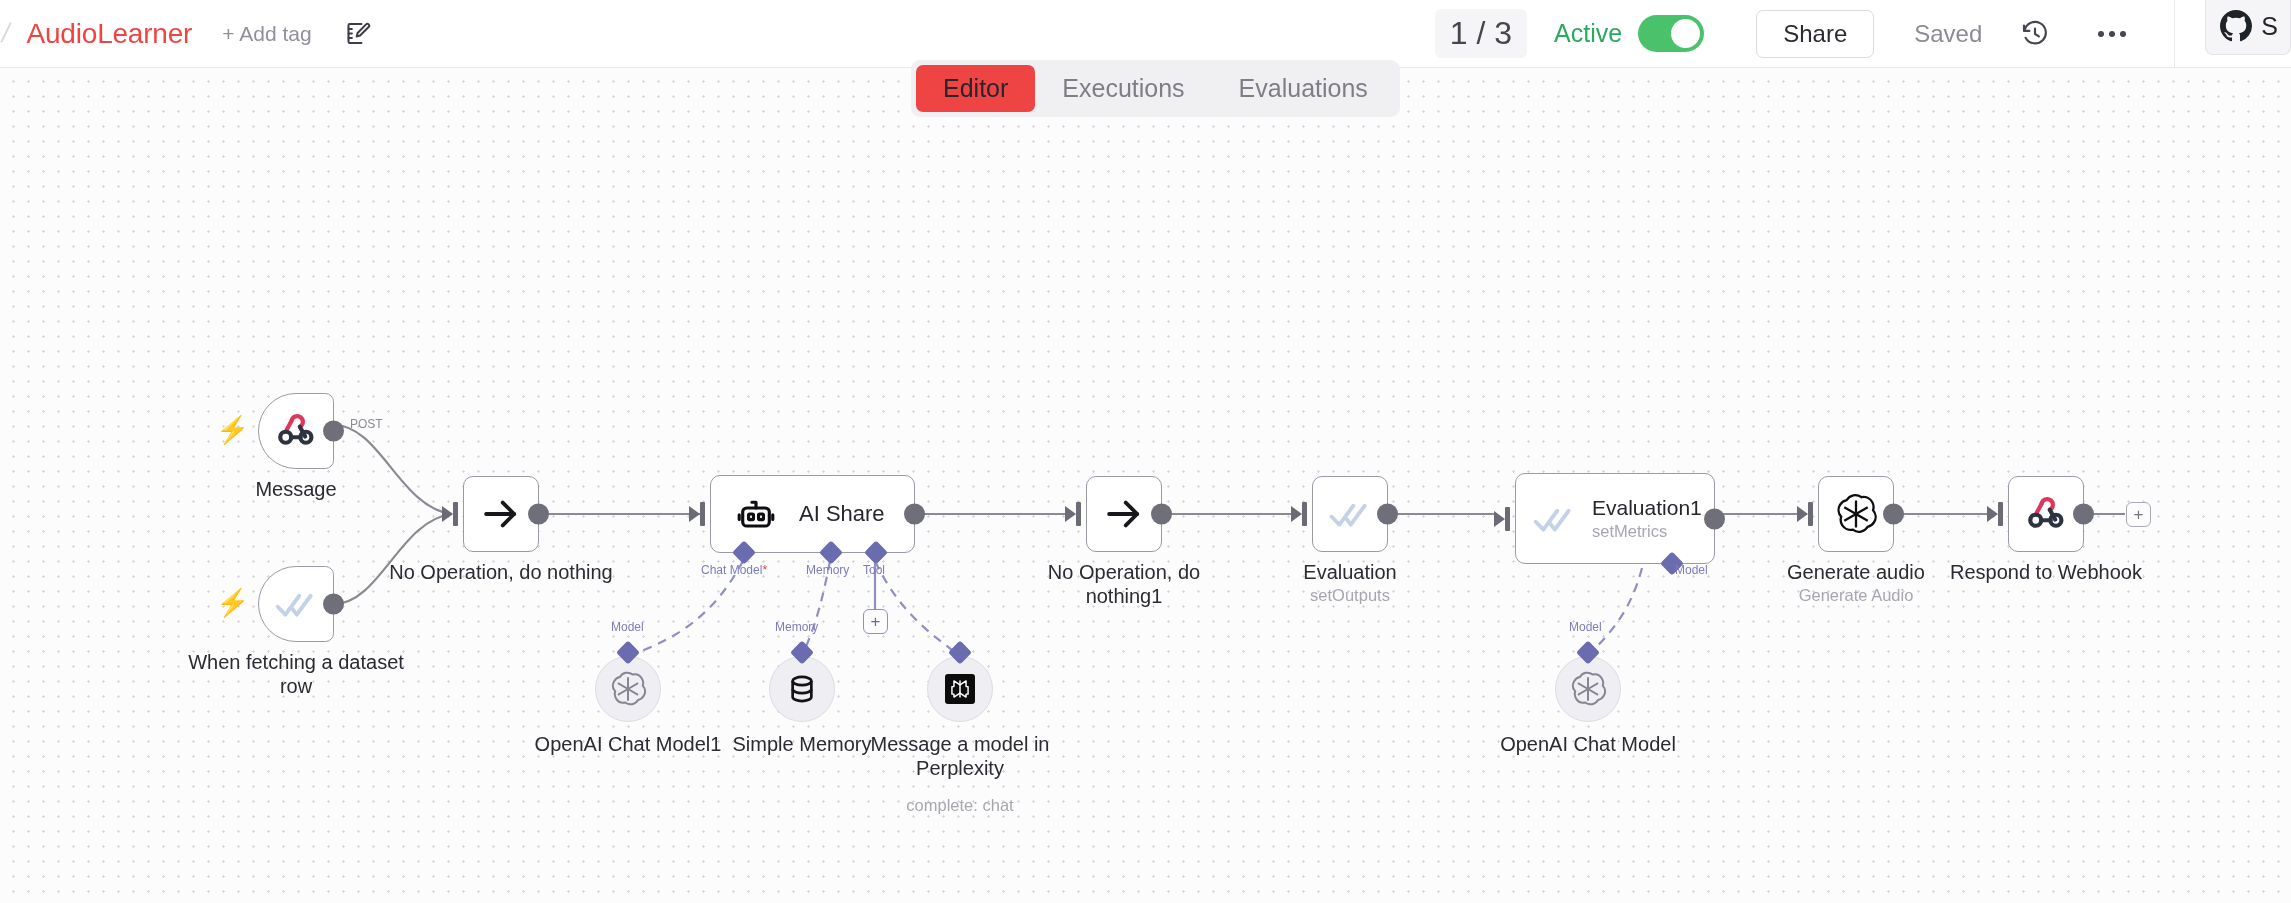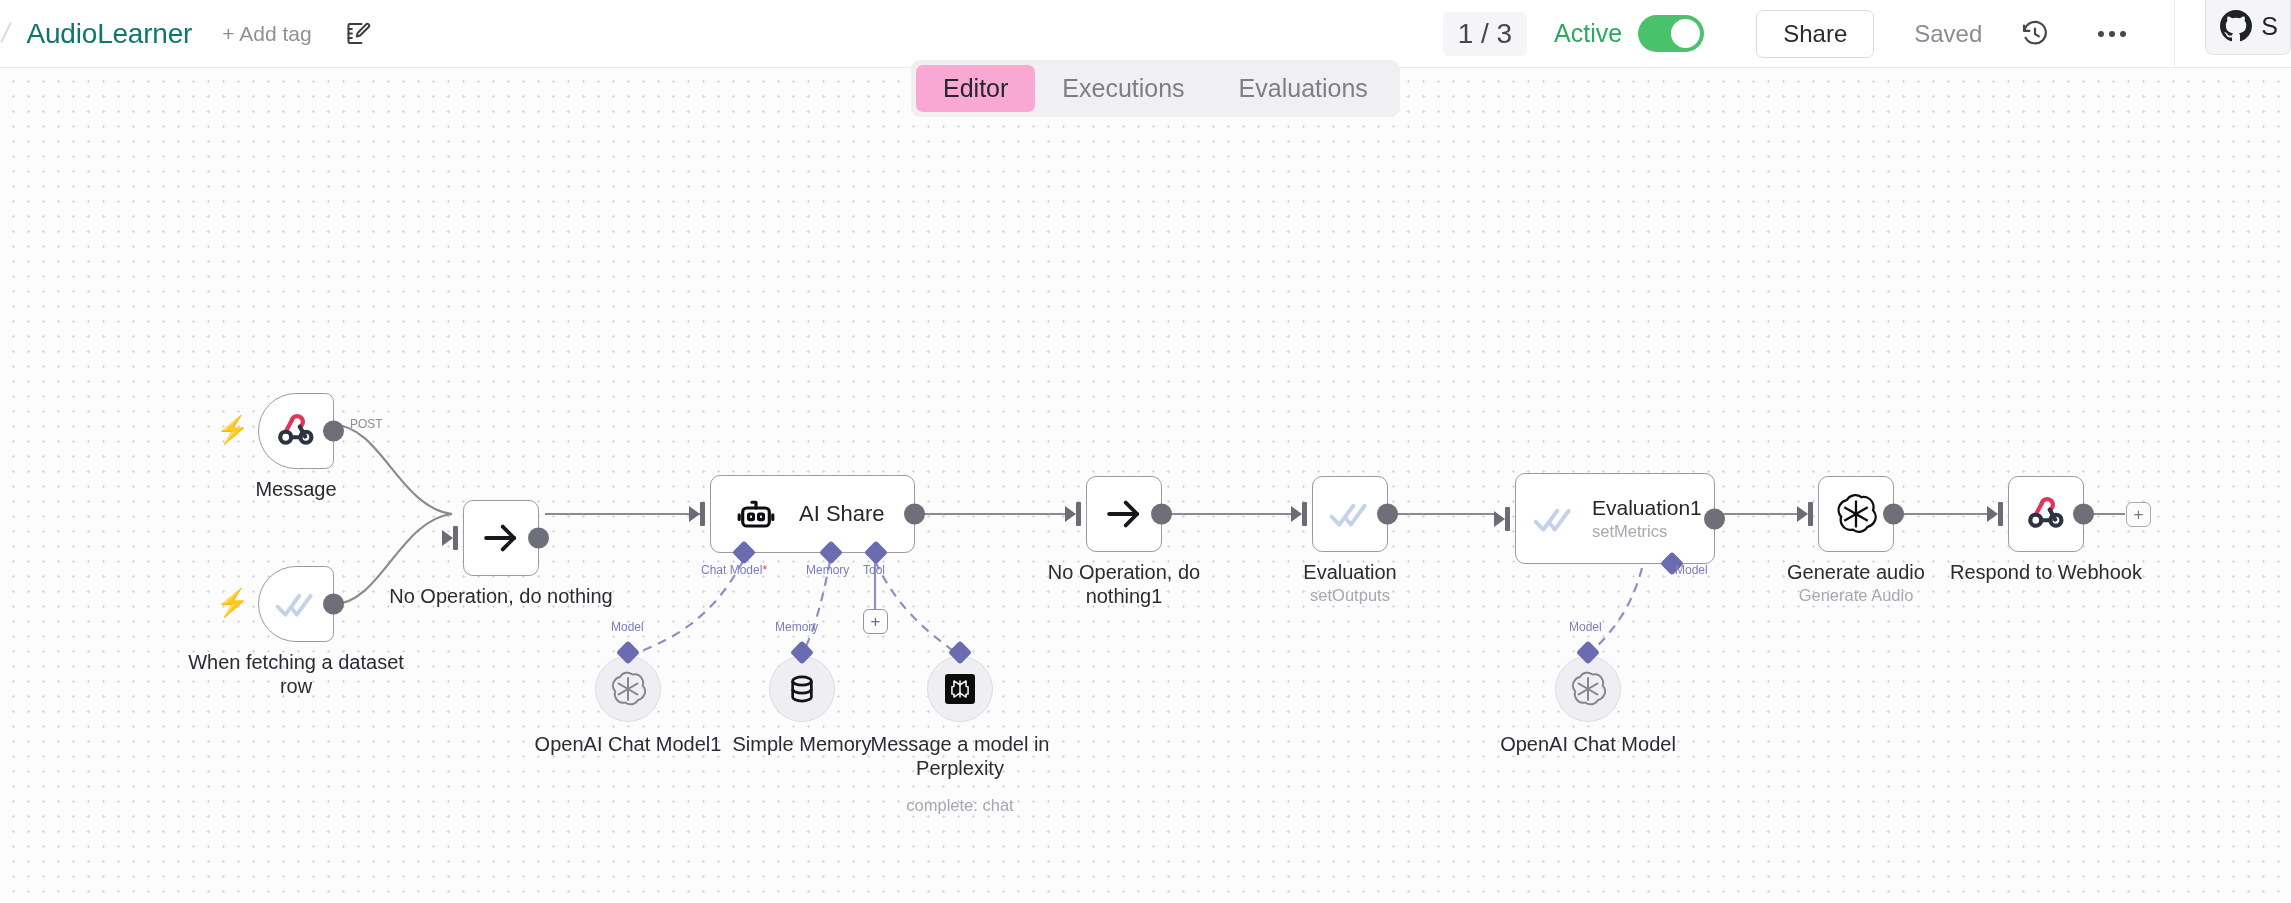--- a/index.html
+++ b/index.html
@@ -14,34 +14,34 @@
   .header {
     position: absolute; left: 0; top: 0; width: 2291px; height: 68px;
     background: #ffffff; border-bottom: 1px solid #e9e9ed;
     display: flex; align-items: center; z-index: 40;
   }
   .bc-slash {
     margin-left: 2px; color: #d9d9e0; font-size: 27px; font-weight: 300;
     transform: skewX(-12deg); user-select: none;
   }
   .wf-title {
-    margin-left: 17px; font-size: 28px; color: #0f766e;
+    margin-left: 17px; font-size: 28px; color: #ef4444;
     letter-spacing: -0.2px; white-space: nowrap;
   }
   .add-tag {
     margin-left: 30px; font-size: 21px; color: #909099; white-space: nowrap;
     cursor: pointer;
   }
   .edit-icon { margin-left: 32px; display: flex; align-items: center; cursor: pointer; }
 
   .hdr-spacer { flex: 1 1 auto; }
 
   .page-count {
     background: #f5f5f7; border-radius: 6px; padding: 6px 15px;
-    font-size: 28px; color: #46464f; white-space: nowrap;
+    font-size: 32px; color: #46464f; white-space: nowrap;
   }
   .active-label {
     margin-left: 27px; font-size: 25px; color: #2aaa5f; white-space: nowrap;
   }
   .toggle {
     margin-left: 16px; width: 66px; height: 37px; border-radius: 19px;
     background: #4ac26b; position: relative; cursor: pointer; flex: none;
   }
   .toggle::after {
     content: ""; position: absolute; top: 4px; right: 4px;
@@ -74,21 +74,21 @@
   
   .tabbar {
     position: absolute; left: 911px; top: 60px;
     background: #f0f0f2; border-radius: 9px; padding: 5px;
     display: flex; gap: 0; z-index: 45;
   }
   .tab {
     padding: 9px 27px; font-size: 25px; color: #7e7e88; border-radius: 7px;
     cursor: pointer; white-space: nowrap;
   }
-  .tab.active { background: #f9a8d4; color: #26262c; }
+  .tab.active { background: #ef4444; color: #26262c; }
 
   
   .canvas {
     position: absolute; left: 0; top: 68px; width: 2291px; height: 835px;
     background-color: #fcfcfc;
     background-image: radial-gradient(circle, #d8d8de 1.05px, transparent 1.05px);
     background-size: 15px 15px; background-position: 6px 6px;
     overflow: hidden;
   }
   .edges { position: absolute; left: 0; top: 0; width: 2291px; height: 835px; }
@@ -284,21 +284,21 @@
           <path d="M2 13.5 6.2 17.8 13.8 7.5"></path>
           <path d="M9.4 13.8 12.4 17.8 20 7.5"></path>
         </svg>
         <span class="port-out"></span>
       </div>
       <span class="bolt" style="left:-42px; top:24px;">⚡</span>
       <span class="nlabel">When fetching a dataset
 row</span>
     </div>
 
-    <div class="node" style="left:463px; top:408px;margin-top:24px;">
+    <div class="node" style="left:463px; top:408px;">
       <div class="nbox sq">
         <svg width="42" height="42" viewBox="0 0 24 24" fill="none" stroke="#17171c" stroke-width="2.2" stroke-linecap="round" stroke-linejoin="round">
           <path d="M3.5 12h16"></path>
             <path d="M13 5.5 19.5 12 13 18.5"></path>
         </svg>
         <span class="port-in"></span>
         <span class="port-out"></span>
       </div>
       <span class="nlabel">No Operation, do nothing</span>
     </div>

